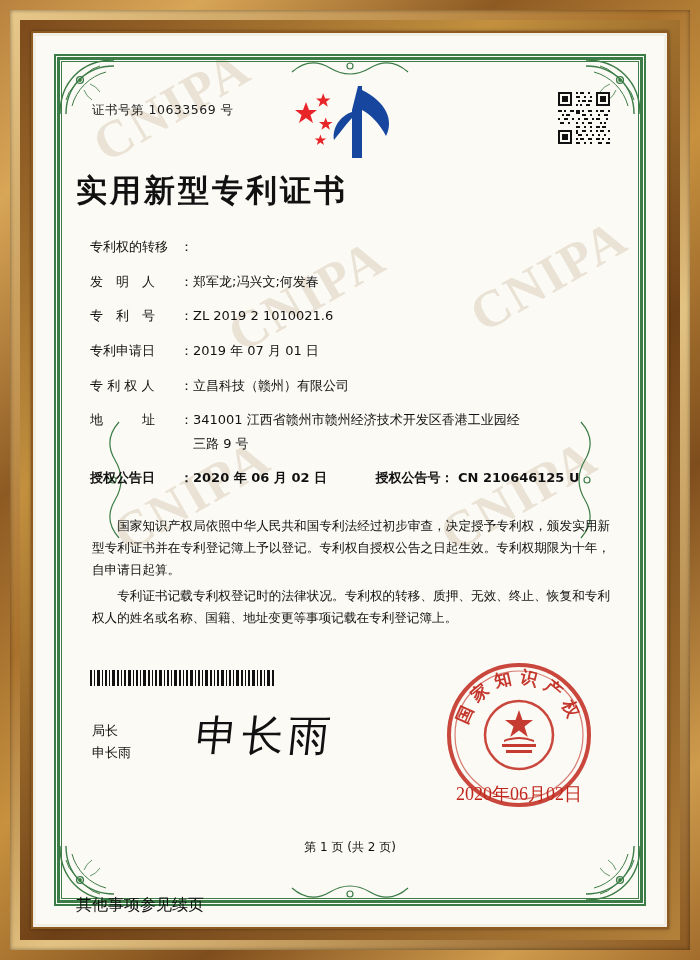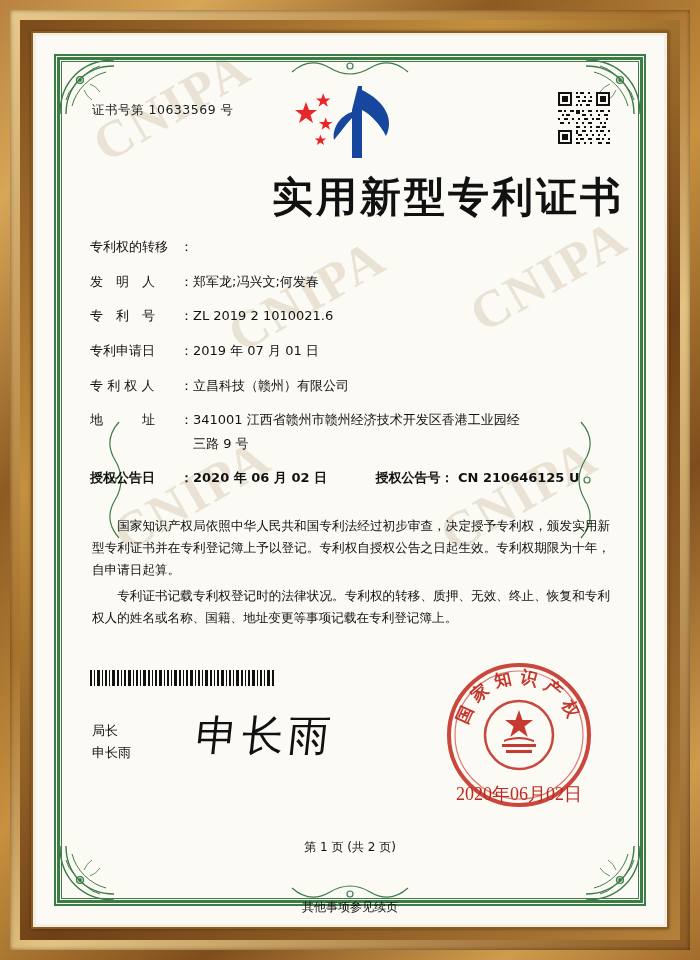--- a/index.html
+++ b/index.html
@@ -99,24 +99,24 @@
 
   
   .logo{
     position:absolute;left:50%;top:10px;transform:translateX(-50%);
     width:120px;height:86px;
   }
   .logo svg{display:block;}
 
   .title{
     position:absolute;left:0;right:0;top:100px;
-    text-align:right;
+    text-align:left;
     font-family:"DejaVu Sans","Liberation Sans",sans-serif;
     font-weight:bold;
-    font-size:41px;
+    font-size:31px;
     letter-spacing:3px;
     color:#111;
   }
 
   .fields{
     position:absolute;left:14px;right:10px;top:168px;
     font-size:13px;color:#111;
   }
   .field{
     display:flex;
@@ -175,21 +175,21 @@
     font-family:Liberation Serif, serif;
     margin-left:40px;
   }
 
   .page-no{
     position:absolute;left:0;right:0;bottom:40px;
     text-align:center;font-size:12px;color:#111;
   }
   .footer-note{
     position:absolute;left:0;right:0;bottom:-20px;
-    text-align:center;font-size:12px;color:#111;
+    font-size:16px;color:#111;
   }
 </style>
 </head>
 <body>
 
 <div class="page">
 
   <div class="frame-outer">
     <div class="frame-bevel1"></div>
     <div class="frame-bevel2"></div>

